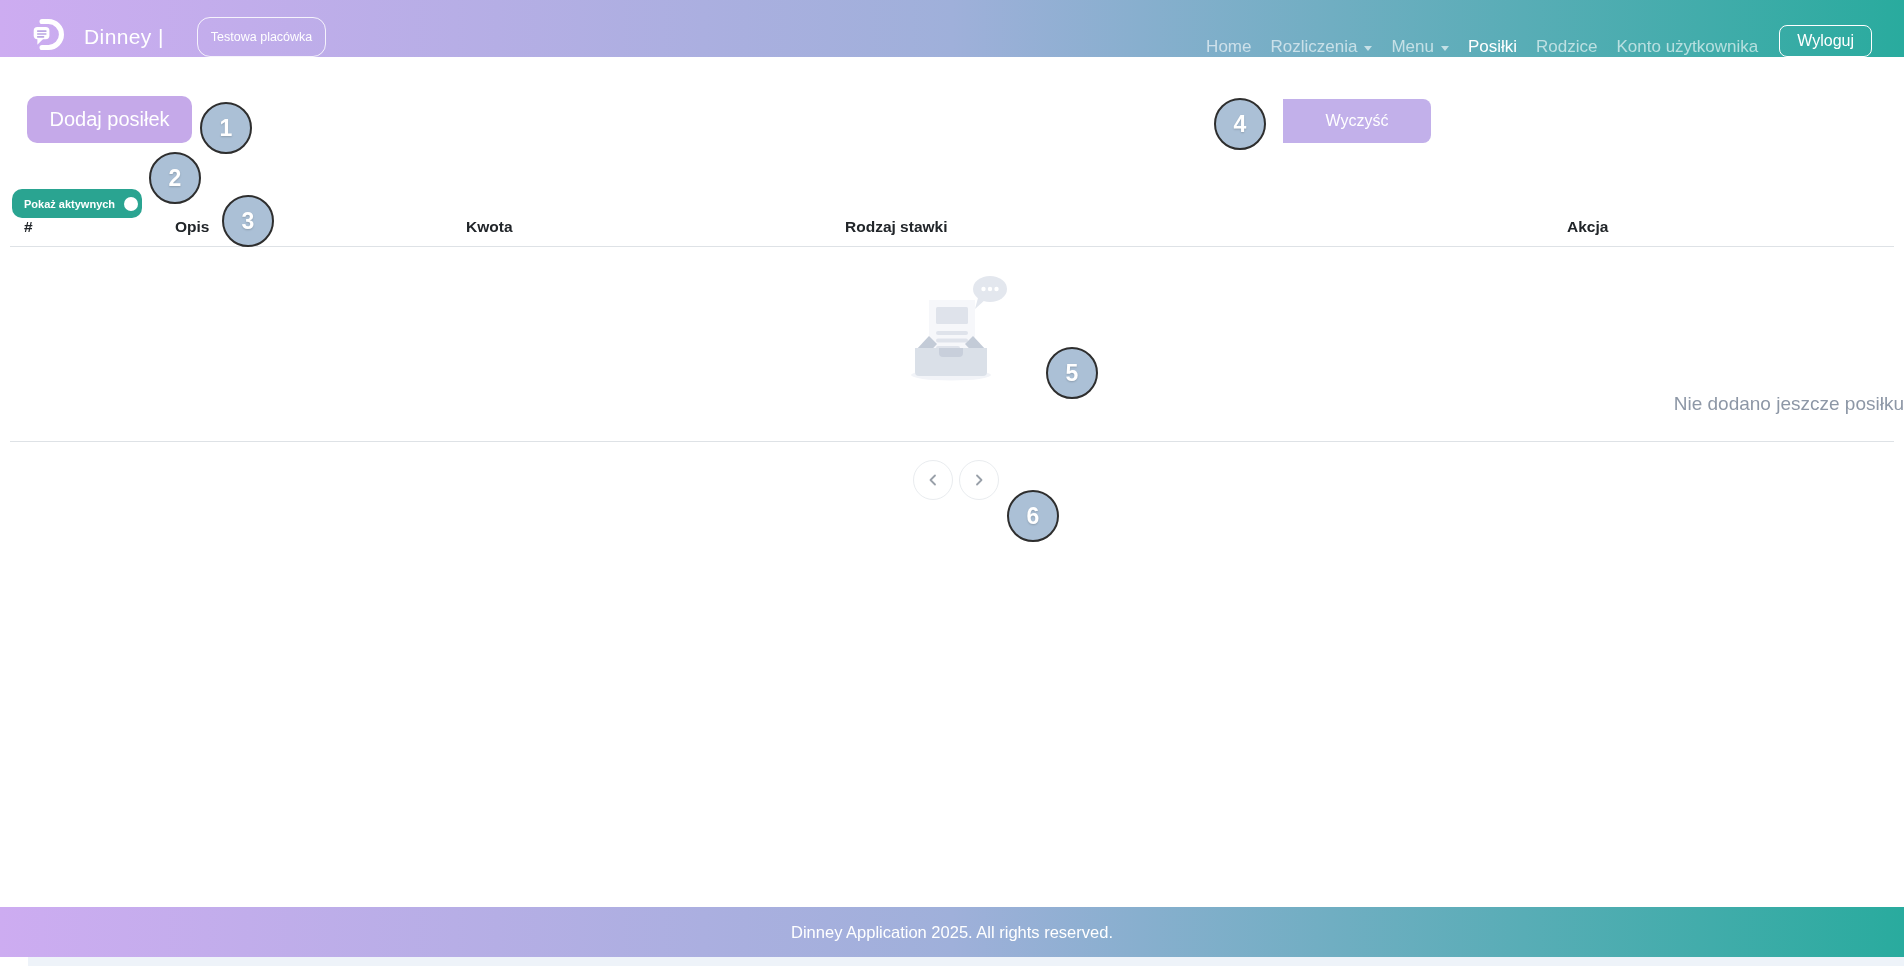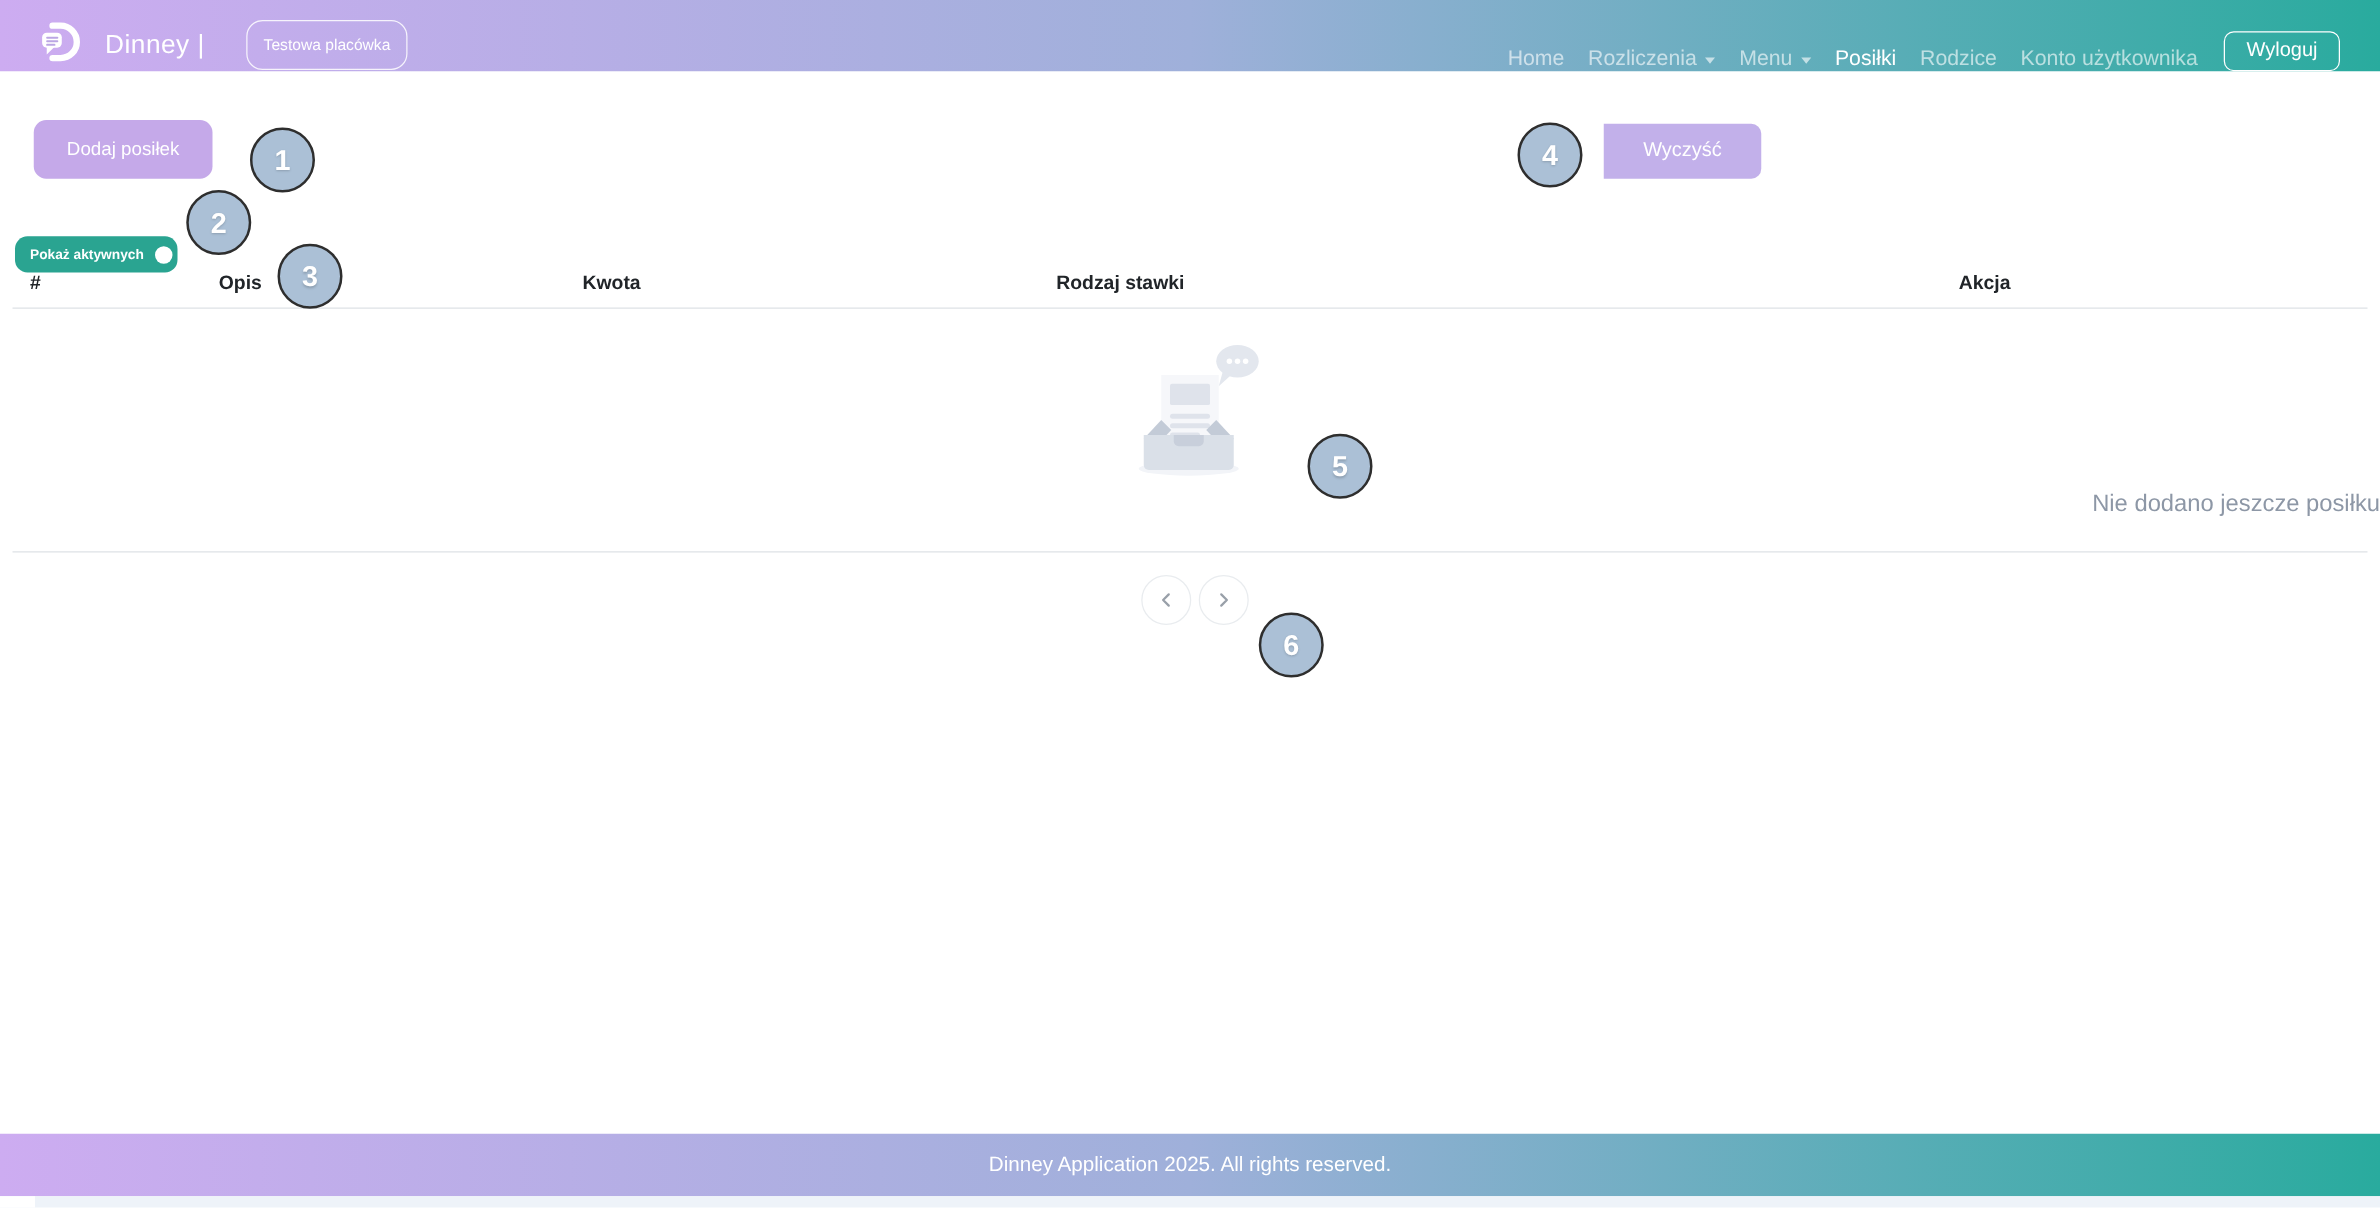--- a/index.html
+++ b/index.html
@@ -20,28 +20,28 @@
     display:flex; align-items:center; white-space:nowrap; }
   .nav-link.active { color:#ffffff; }
   .caret { display:inline-block; width:0; height:0; margin-left:7px; margin-top:2px;
     border-left:4px solid transparent; border-right:4px solid transparent;
     border-top:5px solid rgba(255,255,255,.62); }
   .logout-btn { margin-left:21px; background:transparent; color:#fff; font-size:16px;
     border:1px solid #fff; border-radius:8px; padding:6px 17px; cursor:pointer;
     font-family:inherit; white-space:nowrap; }
 
   
-  .add-btn { left:27px; top:96px; width:143px; height:47px; background:var(--accent-purple,#c5a9e9);
-    color:#fff; border:none; border-radius:10px; font-size:15px; font-weight:500;
+  .add-btn { left:27px; top:96px; width:165px; height:47px; background:var(--accent-purple,#c5a9e9);
+    color:#fff; border:none; border-radius:10px; font-size:20px; font-weight:500;
     font-family:inherit; cursor:pointer; }
   .filter-group { left:1283px; top:99px; height:44px; display:flex; }
   .filter-input { width:477px; height:44px; border:1px solid #ced4da; border-right:none;
     border-radius:8px 0 0 8px; padding:0 15px; font-size:16px; color:#495057; font-family:inherit; outline:none; }
   .filter-input::placeholder { color:#767e8a; }
-  .clear-btn { width:126px; height:44px; background:var(--accent-lavender,#c2b0ea); color:#fff;
+  .clear-btn { width:148px; height:44px; background:var(--accent-lavender,#c2b0ea); color:#fff;
     border:none; border-radius:0 8px 8px 0; font-size:16px; font-family:inherit; cursor:pointer; }
 
   
   .toggle-pill { left:12px; top:189px; height:29px; background:var(--toggle-teal,#2aa491);
     border-radius:10px; display:flex; align-items:center; padding:0 4px 0 12px; cursor:pointer; }
   .toggle-label { color:#fff; font-size:11px; font-weight:600; white-space:nowrap; }
   .toggle-knob { width:14px; height:14px; background:#fff; border-radius:50%; margin-left:9px; }
 
   
   .th { position:absolute; top:218px; font-size:15.5px; font-weight:700; color:#212529; white-space:nowrap; }

